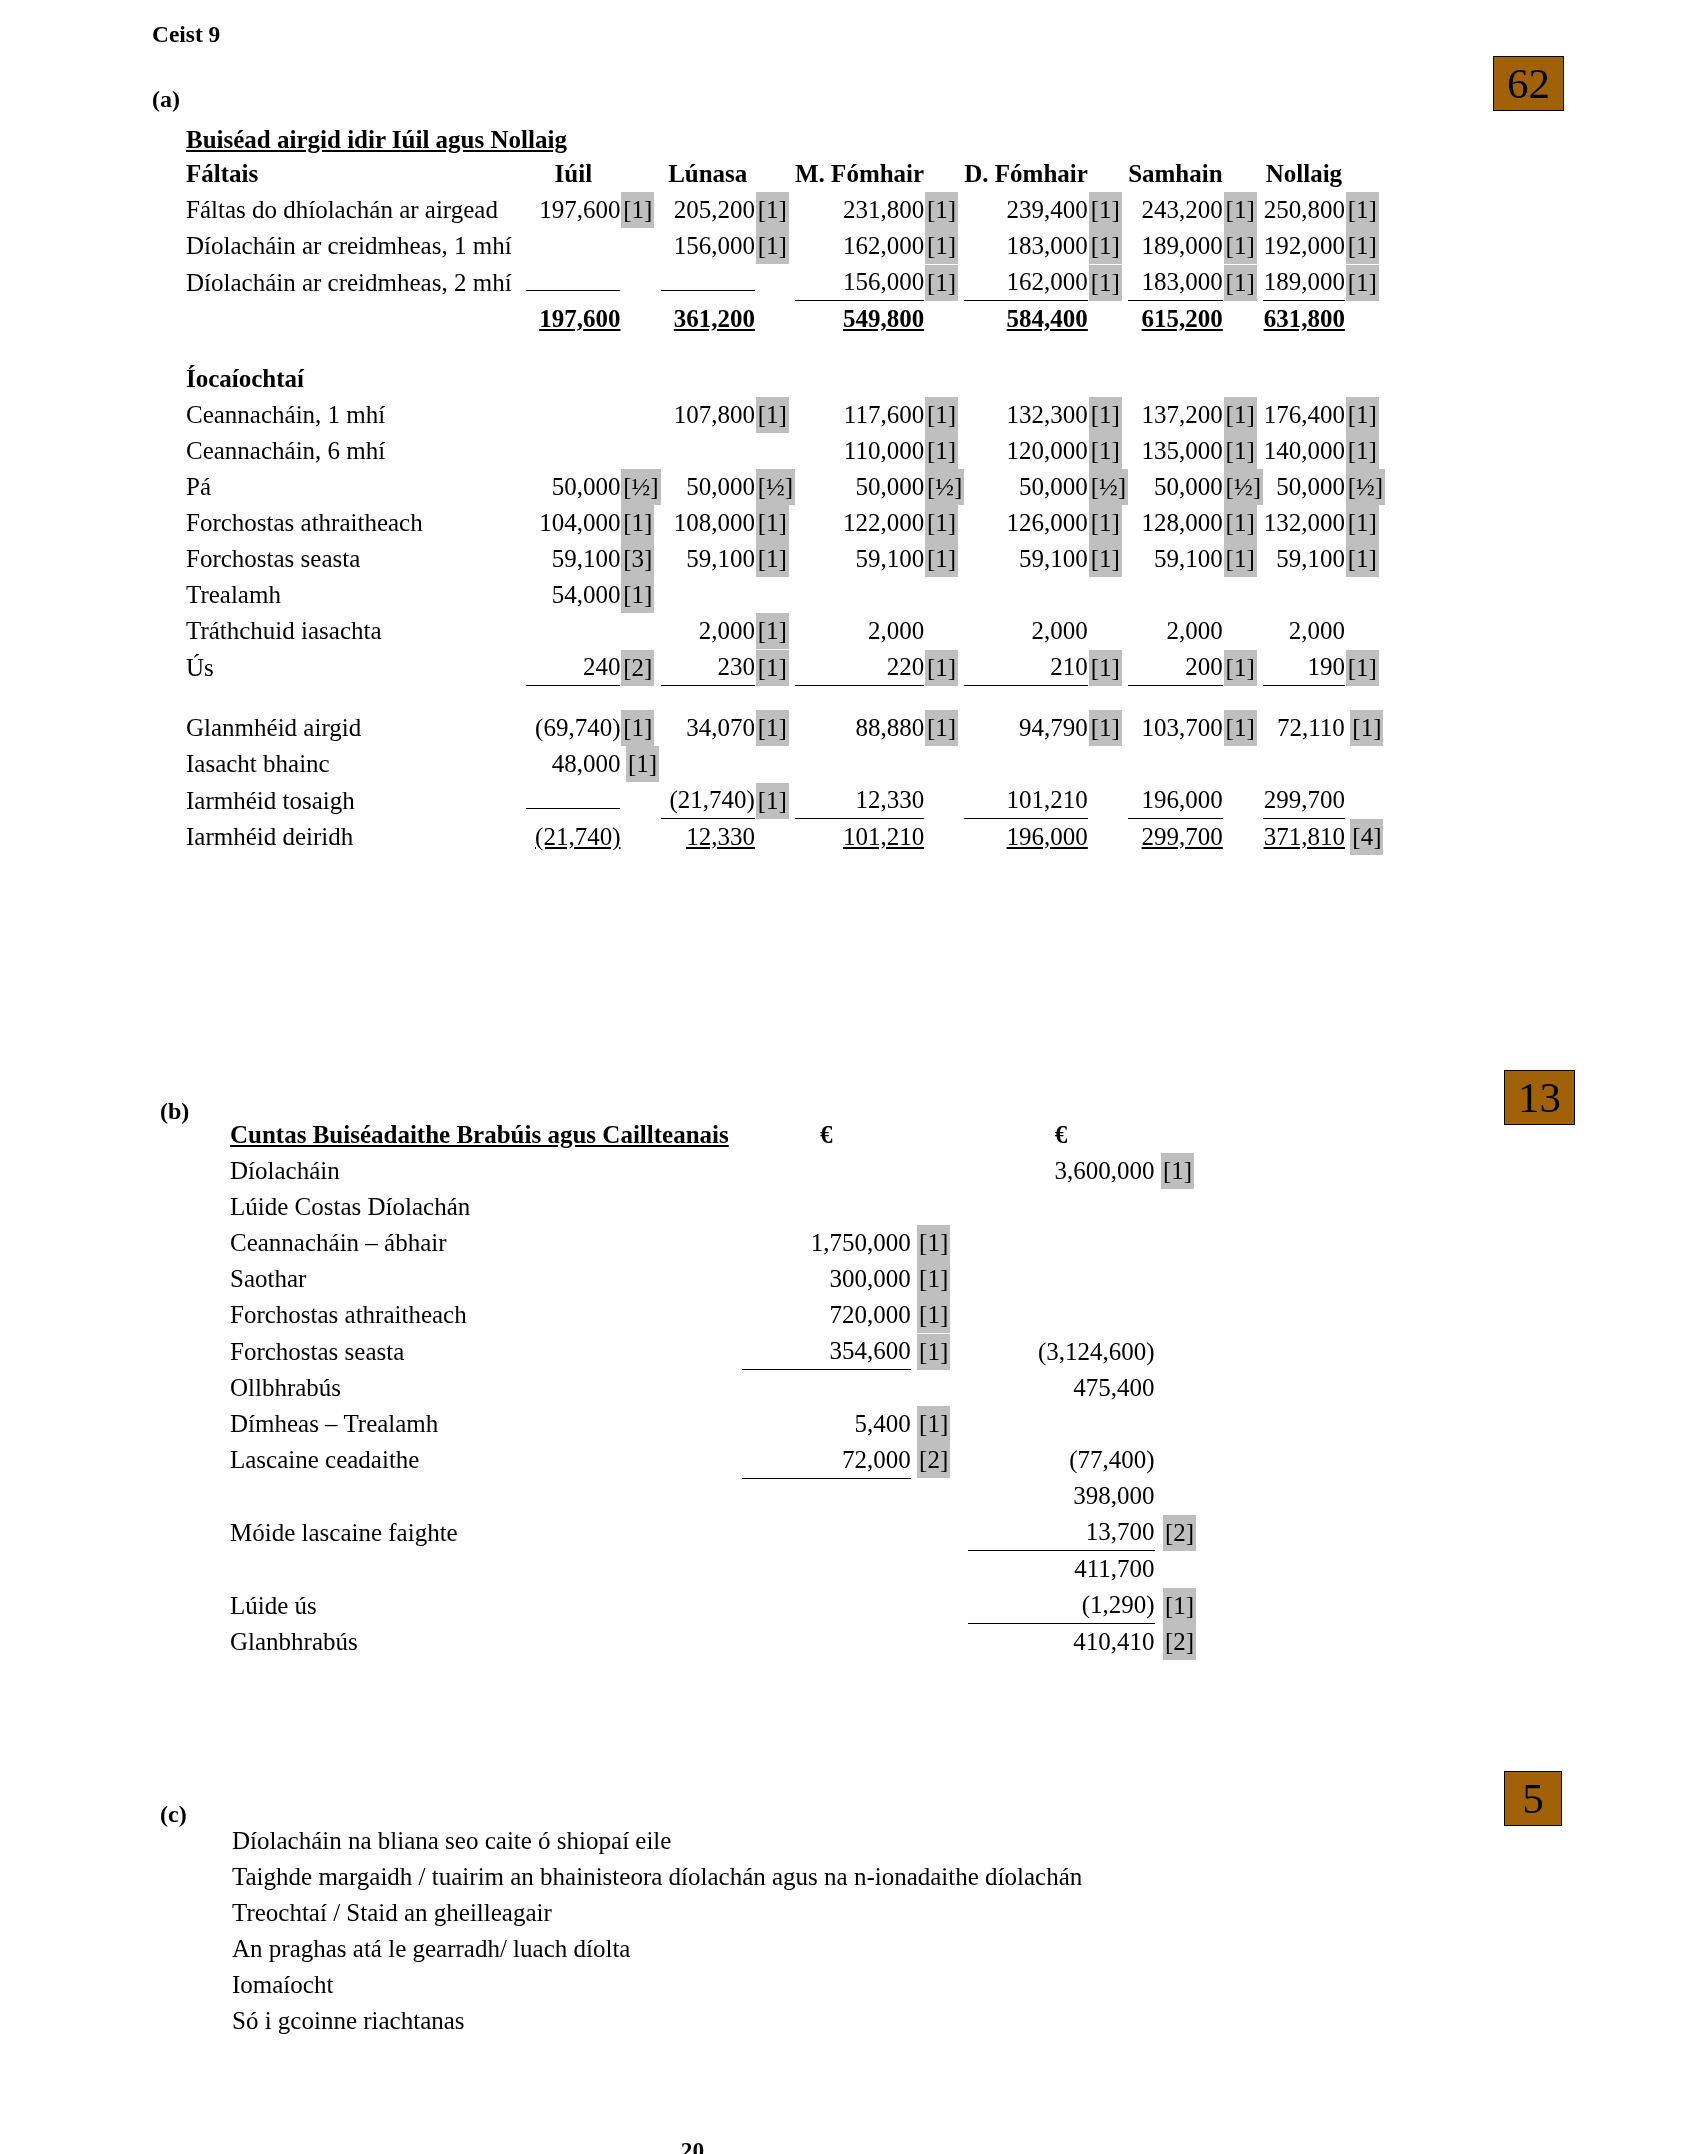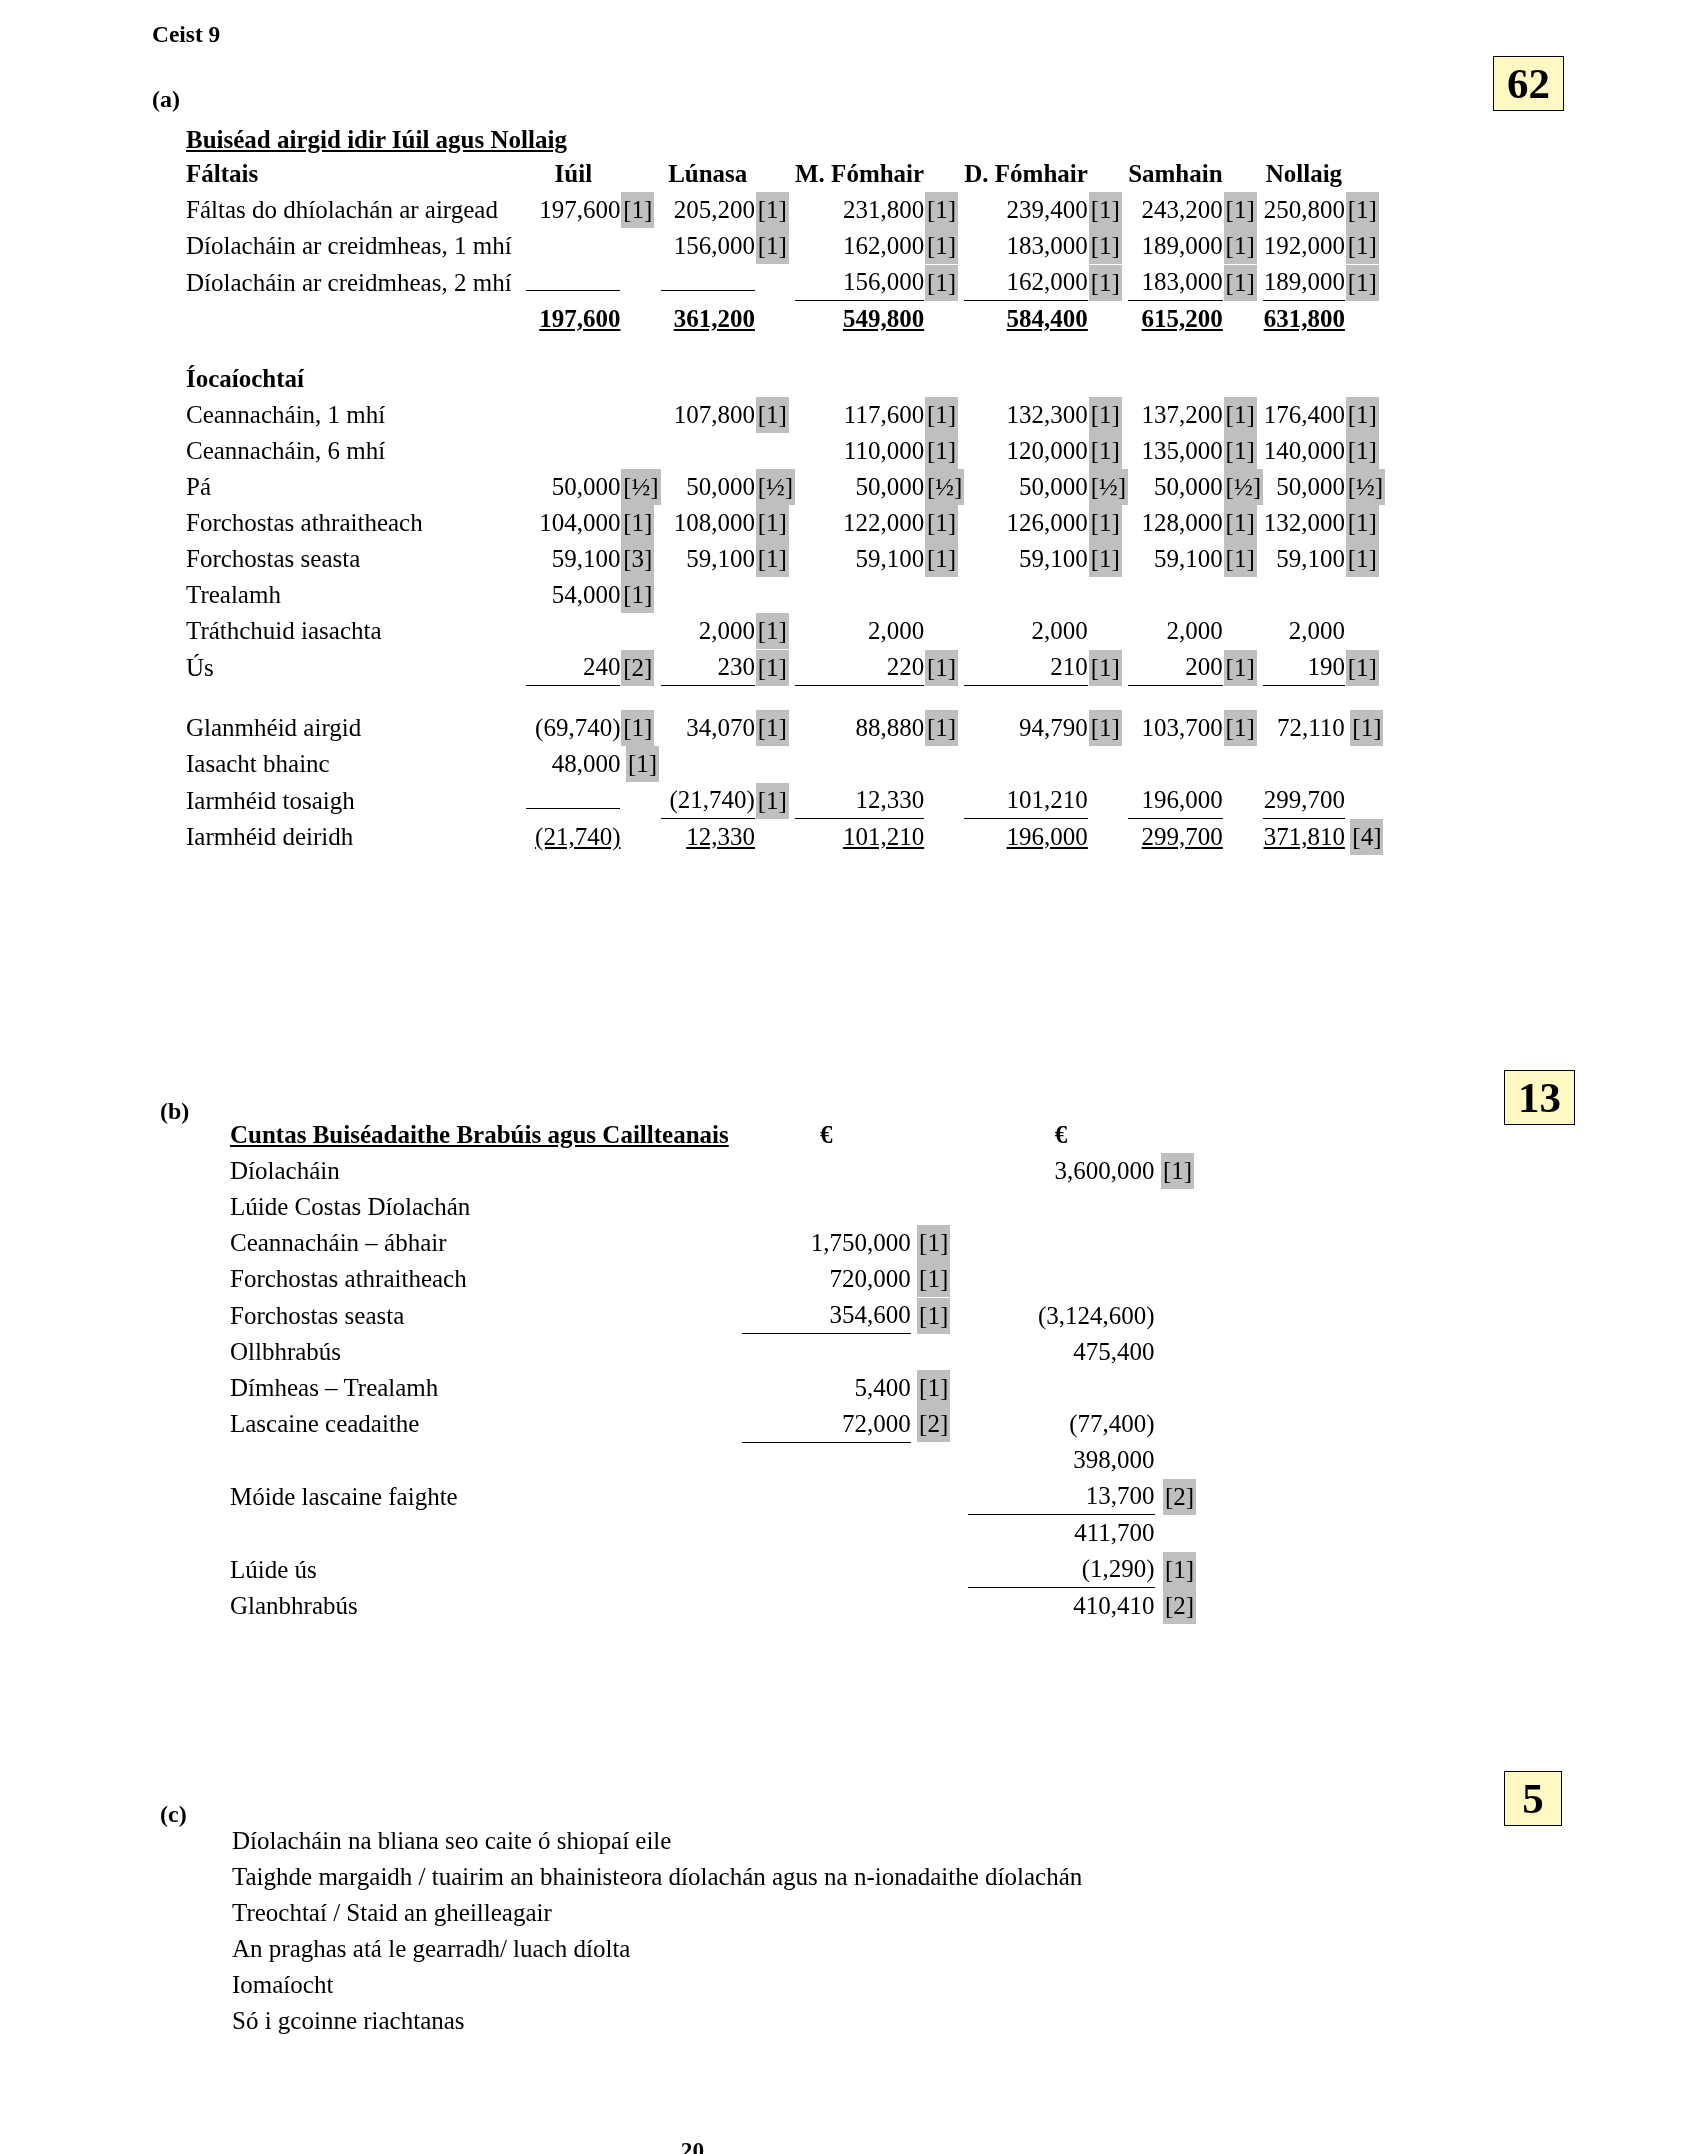--- a/index.html
+++ b/index.html
@@ -21,23 +21,23 @@
     height: 2155px;
     padding: 8px;
   }
   .mark {
     background: #bfbfbf;
     padding: 0 1.9px;
     display: inline-block;
   }
   .boxmark {
     position: absolute;
-    background: #fef9c3;
+    background: #a16207;
     border: 0.9px solid #000;
-    font-weight: bold;
+    font-weight: normal;
     font-size: 43px;
     line-height: 49px;
     text-align: center;
     padding: 1.9px 5.6px;
     font-family: "Liberation Serif", serif;
   }
   .qtitle {
     position: absolute;
     left: 152px;
     top: 20.6px;
@@ -446,20 +446,27 @@
       </tr>
 
       <tr>
         <td class="lbl">Ceannacháin – ábhair</td>
         <td class="num">1,750,000</td>
         <td class="mk"><span class="mark" style="margin-left:5.6px;">[1]</span></td>
         <td class="num"></td>
             <td class="mk"></td>
       </tr>
 
+      <tr>
+        <td class="lbl">Saothar</td>
+        <td class="num">300,000</td>
+        <td class="mk"><span class="mark" style="margin-left:5.6px;">[1]</span></td>
+        <td class="num"></td>
+            <td class="mk"></td>
+      </tr>
 
       <tr>
         <td class="lbl">Forchostas athraitheach</td>
         <td class="num">720,000</td>
         <td class="mk"><span class="mark" style="margin-left:5.6px;">[1]</span></td>
         <td class="num"></td>
             <td class="mk"></td>
       </tr>
 
       <tr>

